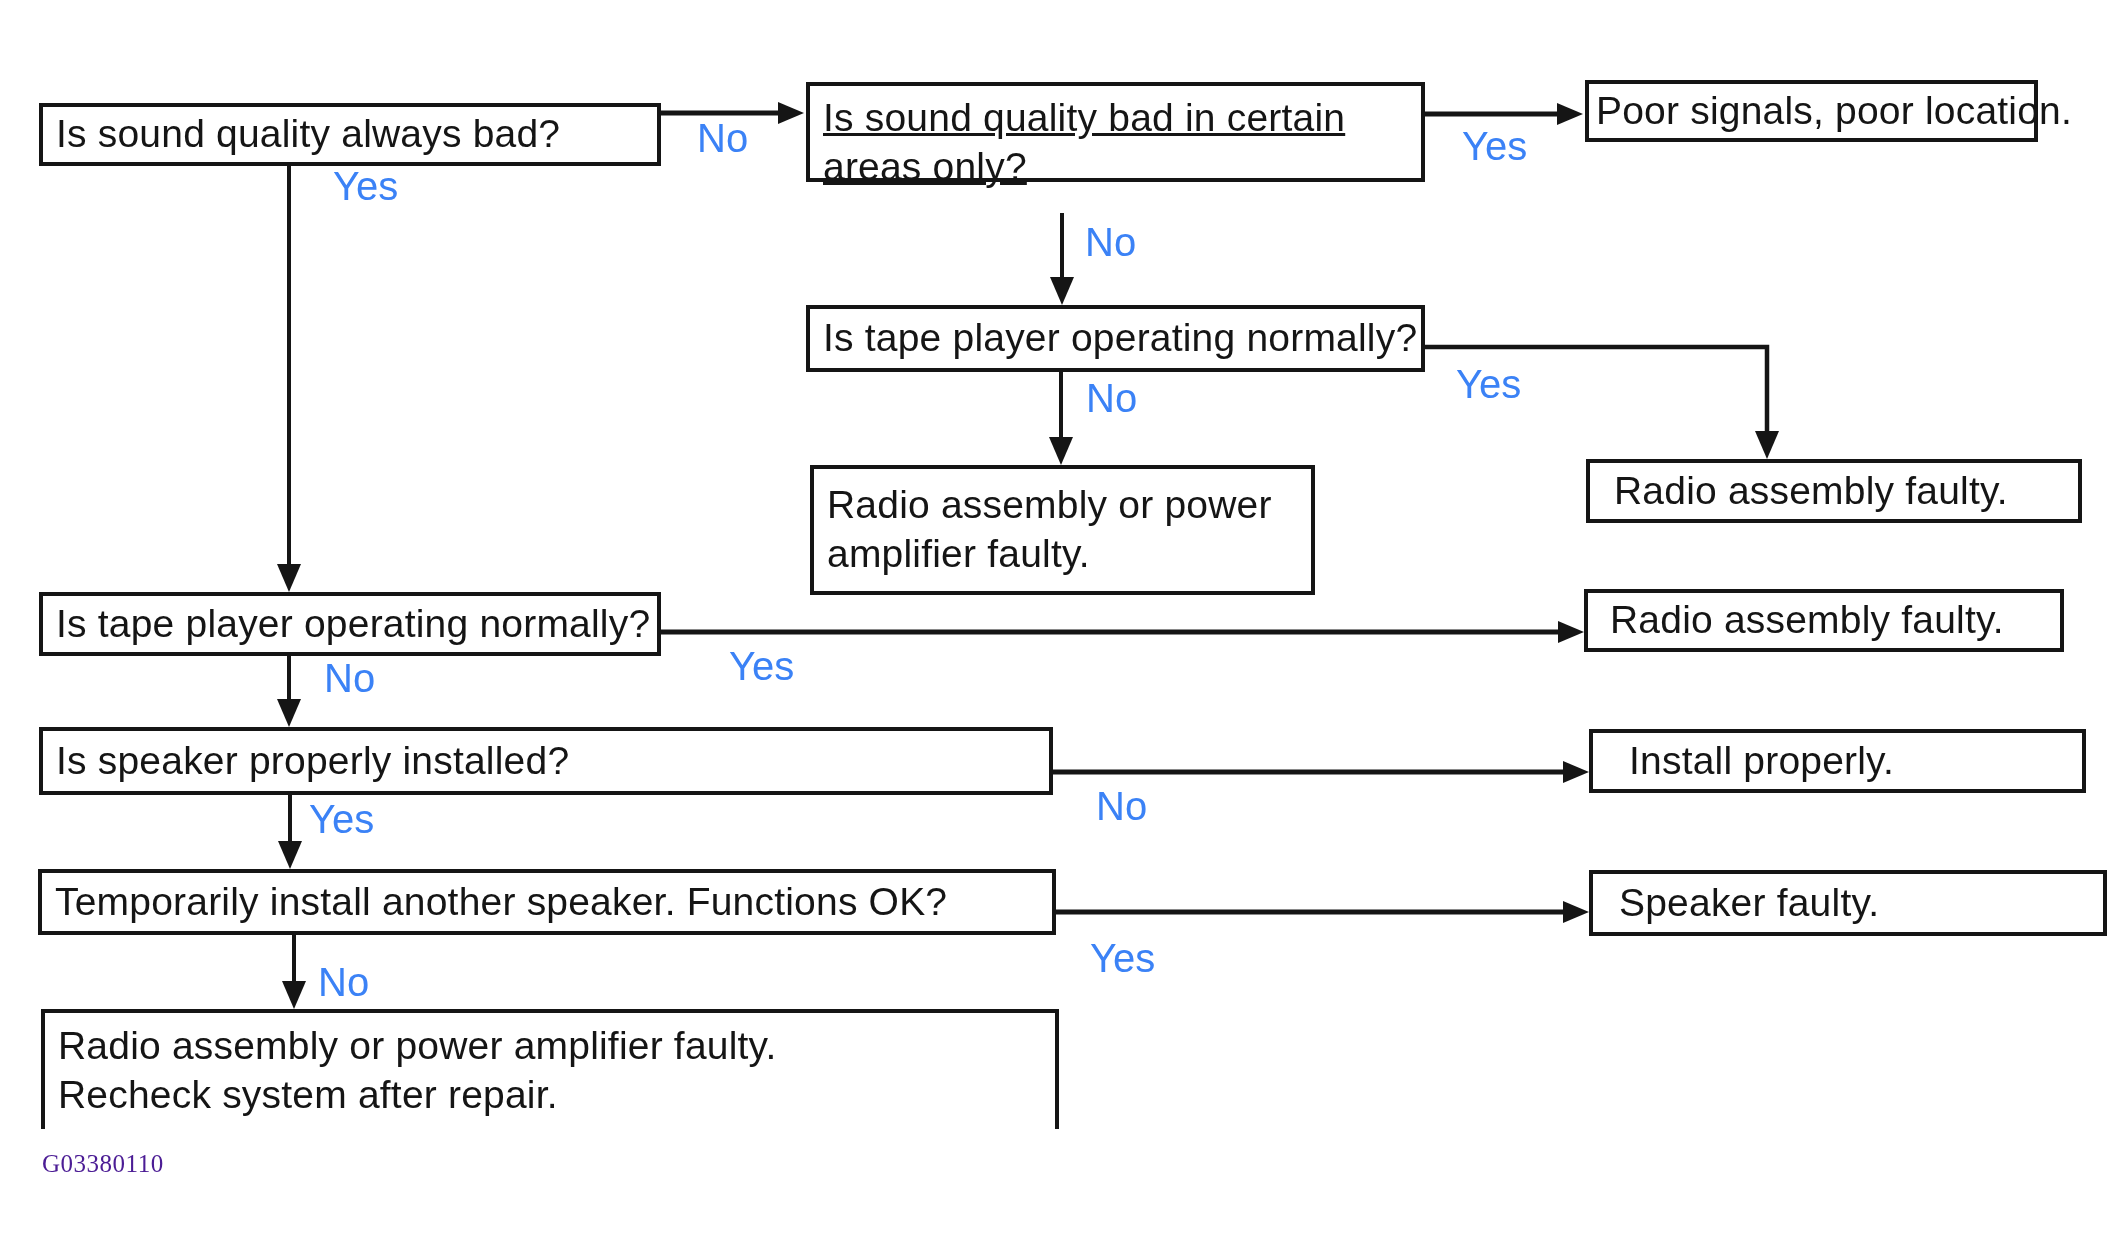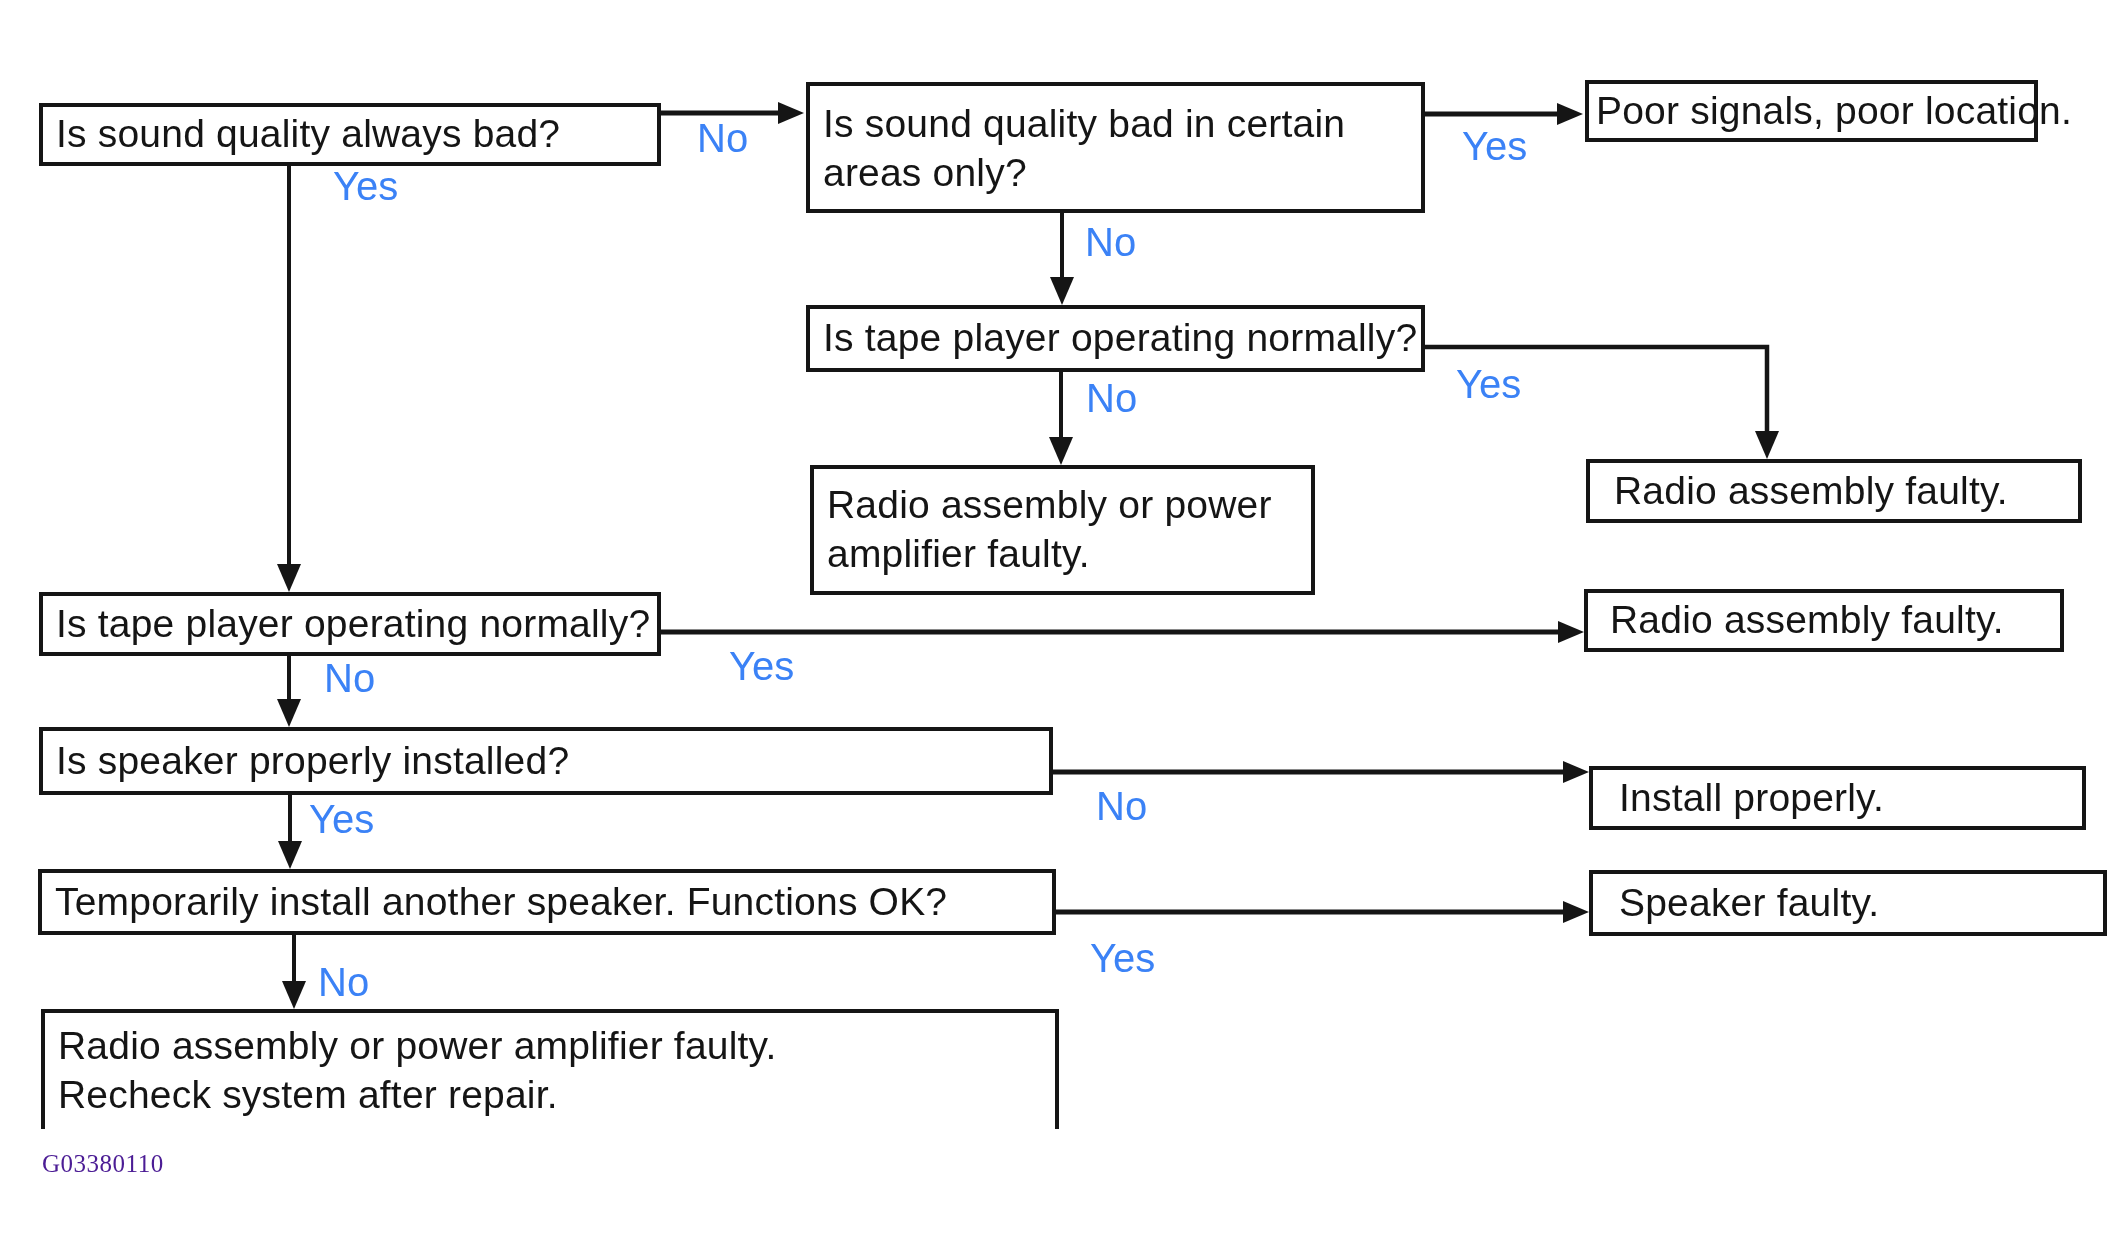--- a/index.html
+++ b/index.html
@@ -51,31 +51,31 @@
     padding-top: 12px;
   }
   .node.pre {
     white-space: pre-line;
   }
   .node.openbottom {
     border-bottom: none;
   }
   
   #node-q1 { left: 39px;  top: 84px;  width: 622px;  height: 63px; margin-top: 19px;  }
-  #node-q2 { left: 806px; top: 82px;  width: 619px;  height: 131px; padding-top: 14px; }
+  #node-q2 { left: 806px; top: 82px;  width: 619px;  height: 100px; padding-top: 8px; text-decoration: underline; }
   #node-q3 { left: 806px; top: 305px; width: 619px;  height: 67px;  }
   #node-q4 { left: 39px;  top: 592px; width: 622px;  height: 64px;  }
   #node-q5 { left: 39px;  top: 727px; width: 1014px; height: 68px;  }
   #node-q6 { left: 38px;  top: 869px; width: 1018px; height: 66px;  }
   
   #node-r1 { left: 1585px; top: 80px;  width: 453px; height: 62px; padding-left: 7px; }
   #node-r2 { left: 810px;  top: 465px; width: 505px; height: 130px; }
   #node-r3 { left: 1586px; top: 459px; width: 496px; height: 64px; padding-left: 24px; }
   #node-r4 { left: 1584px; top: 589px; width: 480px; height: 63px; padding-left: 22px; }
-  #node-r5 { left: 1589px; top: 729px; width: 497px; height: 64px; padding-left: 26px; margin-top: 37px; }
+  #node-r5 { left: 1589px; top: 729px; width: 497px; height: 64px; padding-left: 36px; }
   #node-r6 { left: 1589px; top: 870px; width: 518px; height: 66px; padding-left: 26px; }
   #node-r7 { left: 41px;   top: 1009px; width: 1018px; height: 120px; padding-top: 9px; }
   .edge-label {
     position: absolute;
     font-size: 40px;
     line-height: 1;
     color: #3b82f6;
     white-space: nowrap;
   }
   #lab-1  { left: 697px;  top: 118px; }

